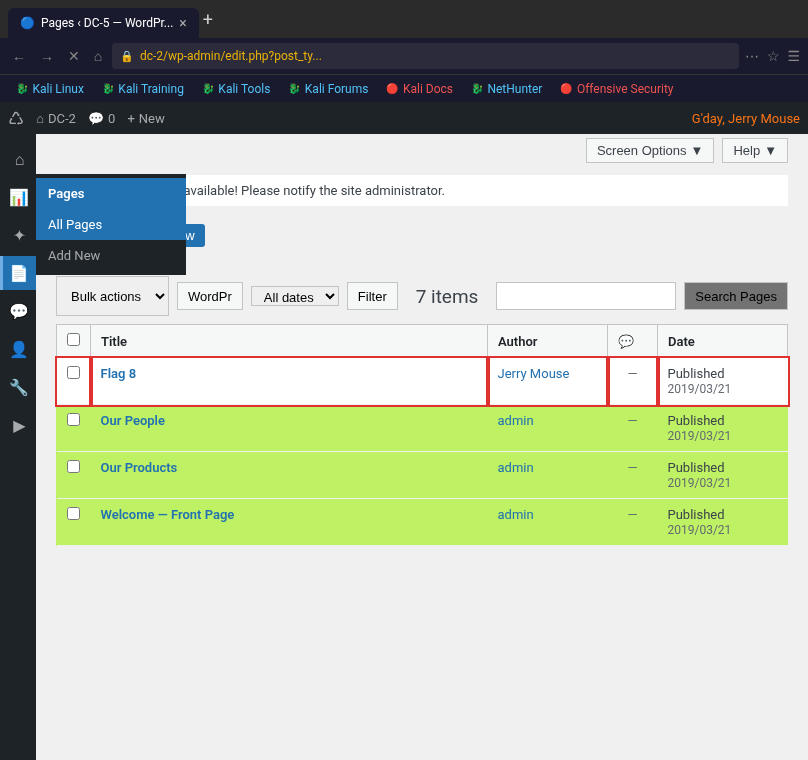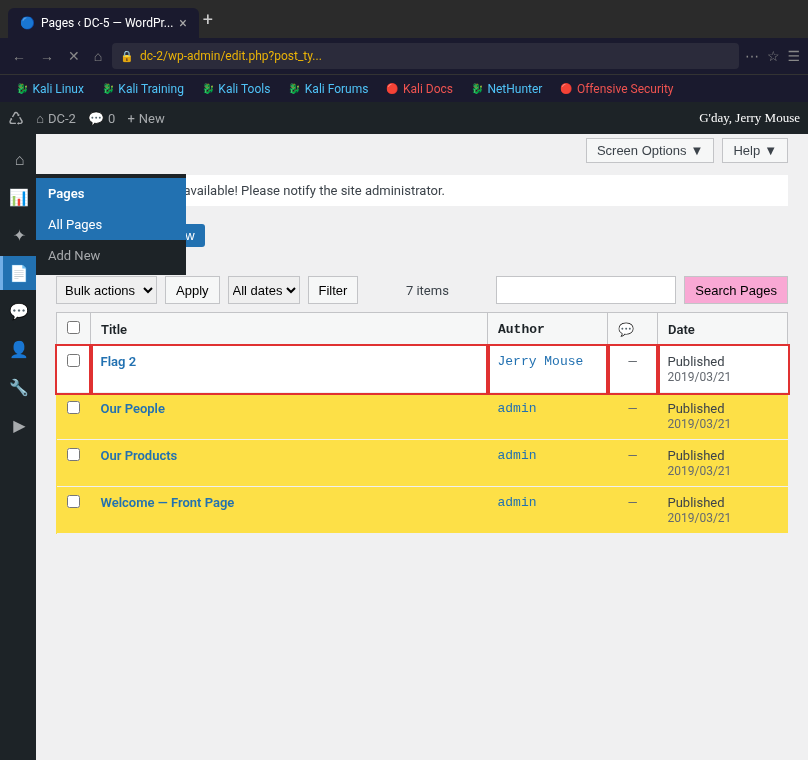--- a/index.html
+++ b/index.html
@@ -29,21 +29,21 @@
     .offensive-red { color: #ef5350; }
 
     
     .wp-admin-bar { background: #1d2327; height: 32px; display: flex; align-items: center; padding: 0 8px; justify-content: space-between; }
     .wp-admin-bar-left { display: flex; align-items: center; gap: 12px; }
     .wp-logo { color: #a7aaad; font-size: 18px; }
     .wp-site-name { color: #a7aaad; font-size: 13px; cursor: pointer; display: flex; align-items: center; gap: 4px; }
     .wp-comments { color: #a7aaad; font-size: 13px; cursor: pointer; display: flex; align-items: center; gap: 4px; }
     .wp-new { color: #a7aaad; font-size: 13px; cursor: pointer; display: flex; align-items: center; gap: 4px; }
     .wp-admin-bar-right { color: #a7aaad; font-size: 13px; }
-    .howdy { color: #ffffff; font-family: Liberation Serif, serif; }
+    .howdy { color: #f97316; }
 
     
     .wp-main { display: flex; height: calc(760px - 38px - 36px - 28px - 32px); }
 
     
     .sidebar { background: #1d2327; width: 36px; flex-shrink: 0; display: flex; flex-direction: column; align-items: center; padding-top: 8px; gap: 4px; position: relative; }
     .sidebar-item { width: 36px; height: 34px; display: flex; align-items: center; justify-content: center; color: #a7aaad; font-size: 16px; cursor: pointer; border-left: 3px solid transparent; }
     .sidebar-item.active { color: #fff; background: #2271b1; border-left-color: #72aee6; }
 
     
@@ -67,40 +67,40 @@
     
     .page-header { padding: 8px 20px 4px; display: flex; align-items: center; gap: 12px; }
     .page-title { font-size: 23px; font-weight: 400; color: #1d2327; }
     .add-new-btn { background: #2271b1; color: #fff; border: none; padding: 4px 10px; font-size: 13px; cursor: pointer; border-radius: 3px; }
 
     
     .sub-nav { padding: 4px 20px; display: flex; align-items: center; gap: 8px; }
     .sub-nav a { color: #2271b1; text-decoration: none; font-size: 13px; }
     .search-box { display: flex; align-items: center; gap: 8px; margin-left: auto; }
     .search-input { border: 1px solid #c3c4c7; padding: 4px 8px; font-size: 13px; height: 28px; width: 180px; }
-    .search-btn { background: #f9a8d4; border: 1px solid #c3c4c7; padding: 4px 10px; font-size: 13px; cursor: pointer; height: 28px; }
-
-    .bulk-select { border: 1px solid #c3c4c7; padding: 2px 4px; font-size: 13px; height: 28px; }
+    .search-btn { background: #737373; border: 1px solid #c3c4c7; padding: 4px 10px; font-size: 13px; cursor: pointer; height: 28px; }
+
+    .bulk-select { border: 1px solid #c3c4c7; padding: 2px 10px; font-size: 13px; height: 40px; }
     .apply-btn { background: #f6f7f7; border: 1px solid #c3c4c7; padding: 4px 10px; font-size: 13px; cursor: pointer; height: 28px; }
-    .date-select { border: 1px solid #c3c4c7; padding: 2px 0; font-size: 13px; height: 28px; }
+    .date-select { border: 1px solid #c3c4c7; padding: 2px 8px; font-size: 13px; height: 20px; }
     .filter-btn { background: #f6f7f7; border: 1px solid #c3c4c7; padding: 4px 10px; font-size: 13px; cursor: pointer; height: 28px; }
-    .items-count { margin-left: auto; color: #3c434a; font-size: 13px; }
-
-    
-    .pages-table { width: calc(100% - 40px); margin: 0 20px; border-collapse: collapse; background: #fde047; }
+    .items-count { margin-left: auto; color: #3c434a; font-size: 19px; }
+
+    
+    .pages-table { width: calc(100% - 40px); margin: 0 20px; border-collapse: collapse; background: #bef264; }
     .pages-table th { background: #f6f7f7; border: 1px solid #c3c4c7; padding: 8px 10px; text-align: left; font-weight: 600; color: #1d2327; font-size: 13px; }
     .pages-table td { border-bottom: 1px solid #f0f0f1; padding: 8px 10px; vertical-align: top; font-size: 13px; color: #3c434a; }
     .page-link { color: #2271b1; text-decoration: none; font-weight: 600; }
     .author-link { color: #2271b1; text-decoration: none; }
     .date-published { color: #3c434a; }
     .date-sub { color: #646970; font-size: 12px; }
     .dash { color: #646970; }
     .checkbox-col { width: 30px; }
     .title-col { }
-    .author-col { width: 120px; font-family: Liberation Mono, monospace; }
+    .author-col { width: 120px; }
     .comment-col { width: 50px; text-align: center; }
     .date-col { width: 130px; }
 
     
     .row-highlighted td { background: #fff; outline: 2px solid #e03131; }
 
     .filter-row { padding: 0 20px 8px; display: flex; align-items: center; gap: 8px; }
   </style>
 </head>
 <body>
@@ -251,21 +251,21 @@
       <a href="#">
         <span>Published</span>
         (<span>7</span>)
       </a>
     </div>
 
     <div class="filter-row">
       <select class="bulk-select">
         <option>Bulk actions</option>
       </select>
-      <button class="apply-btn">Apply</button>
+      <button class="apply-btn">WordPr</button>
       <select class="date-select">
         <option>All dates</option>
       </select>
       <button class="filter-btn">Filter</button>
       <span class="items-count">7 items</span>
       <div class="search-box">
         <input class="search-input" type="text" value="" style="">
         <button class="search-btn">Search Pages</button>
       </div>
     </div>
@@ -283,21 +283,21 @@
           </th>
           <th class="date-col">Date</th>
         </tr>
       </thead>
       <tbody id="pages-tbody">
           <tr class="row-highlighted">
     <td class="checkbox-col">
       <input type="checkbox" style="">
     </td>
     <td class="title-col">
-      <a href="#" class="page-link">Flag 2</a>
+      <a href="#" class="page-link">Flag 8</a>
     </td>
     <td class="author-col">
       <a href="#" class="author-link">Jerry Mouse</a>
     </td>
     <td class="comment-col">
       <span class="dash">—</span>
     </td>
     <td class="date-col">
       <span class="date-published">Published</span><br>
       <span class="date-sub">2019/03/21</span>

